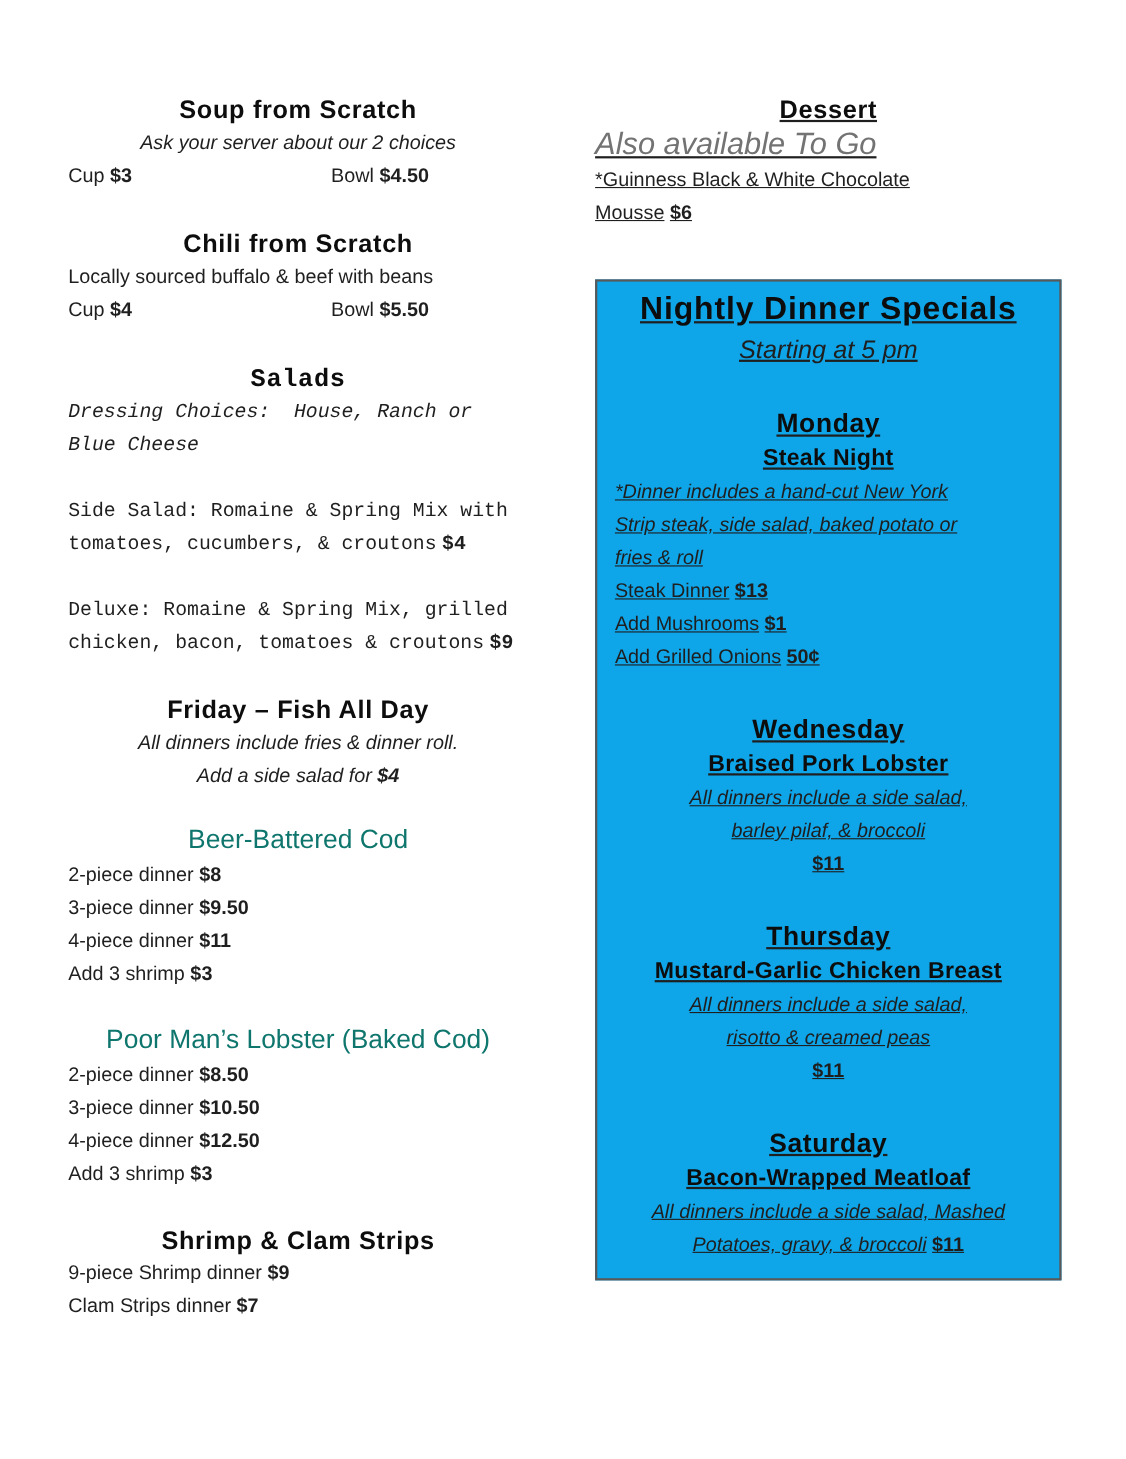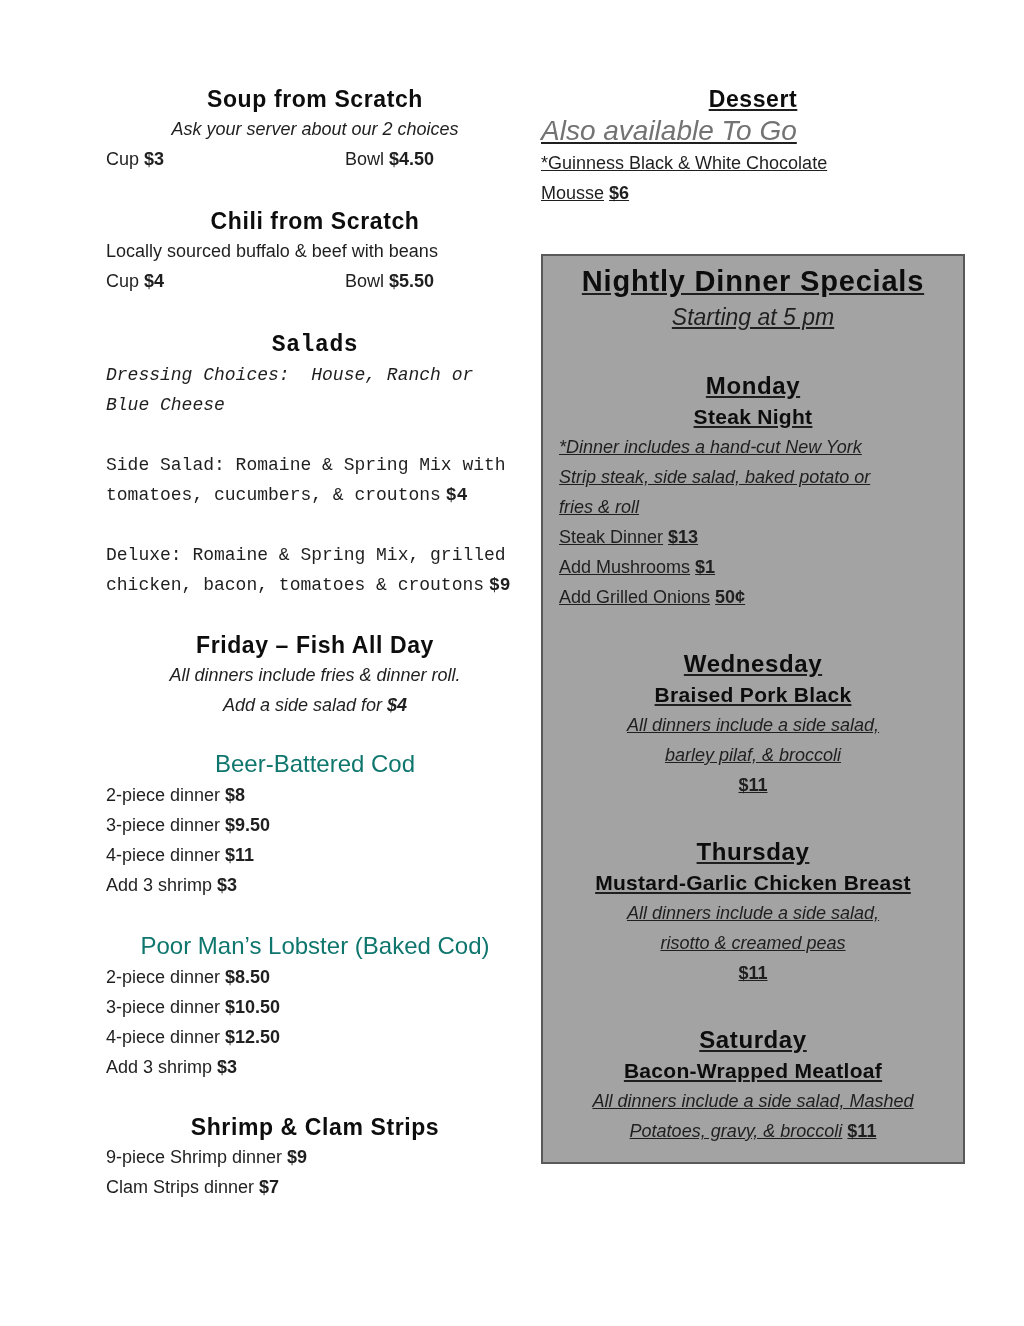--- a/index.html
+++ b/index.html
@@ -4,21 +4,21 @@
 <style>
   * { margin: 0; padding: 0; box-sizing: border-box; }
   html, body { width: 1024px; height: 1326px; }
   body {
     background: #ffffff;
     font-family: "Liberation Sans", "DejaVu Sans", sans-serif;
     color: #1f1f1f;
     position: relative;
     overflow: hidden;
   }
-  .col-left  { position: absolute; left: 62px;  top: 0; width: 418px; margin-left: 44px; }
+  .col-left  { position: absolute; left: 62px;  top: 0; width: 418px; }
   .col-right { position: absolute; left: 541px; top: 0; width: 424px; text-decoration: underline; }
 
   .h-bold {
     font-weight: 700; font-size: 23px; line-height: 30px;
     text-align: center; letter-spacing: 0.6px; color: #0d0d0d;
   }
   .h-reg {
     font-weight: 400; font-size: 24px; line-height: 32px;
     text-align: center; color: #0f766e;
   }
@@ -39,21 +39,21 @@
   .sec-cod     { margin-top: 28px; }
   .sec-lobster { margin-top: 30px; }
   .sec-shrimp  { margin-top: 30px; }
 
   .dessert-sub { font-size: 28px; line-height: 34px; font-style: italic; text-align: left; color: #737373; }
 
   .specials-box {
     margin-top: 46px;
     border: 2px solid #595959;
     padding: 4px 16px 16px 16px;
-    background: #a3a3a3;
+    background: #0ea5e9;
   }
   .specials-title {
     font-weight: 700; font-size: 29px; line-height: 38px;
     text-align: center; letter-spacing: 0.8px; color: #0d0d0d; padding-top: 2px;
   }
   .specials-sub { font-size: 23px; line-height: 34px; font-style: italic; text-align: center; }
   .day-block { margin-top: 36px; }
   .day-name  { font-weight: 700; font-size: 24px; line-height: 32px; text-align: center; letter-spacing: 0.6px; color: #0d0d0d; }
   .dish-name { font-weight: 700; font-size: 21px; line-height: 30px; text-align: center; letter-spacing: 0.3px; color: #0d0d0d; }
 </style>
@@ -142,21 +142,21 @@
       <p class="note-l">*Dinner includes a hand-cut New York</p>
       <p class="note-l">Strip steak, side salad, baked potato or</p>
       <p class="note-l">fries &amp; roll</p>
       <p class="line"><span>Steak Dinner</span><span class="price">$13</span></p>
       <p class="line"><span>Add Mushrooms</span><span class="price">$1</span></p>
       <p class="line"><span>Add Grilled Onions</span><span class="price">50¢</span></p>
     </div>
 
     <div class="day-block">
       <h3 class="day-name">Wednesday</h3>
-      <h4 class="dish-name">Braised Pork Black</h4>
+      <h4 class="dish-name">Braised Pork Lobster</h4>
       <p class="note-c">All dinners include a side salad,</p>
       <p class="note-c">barley pilaf, &amp; broccoli</p>
       <p class="line center"><span class="price" style="margin-left:0">$11</span></p>
     </div>
 
     <div class="day-block">
       <h3 class="day-name">Thursday</h3>
       <h4 class="dish-name">Mustard-Garlic Chicken Breast</h4>
       <p class="note-c">All dinners include a side salad,</p>
       <p class="note-c">risotto &amp; creamed peas</p>

